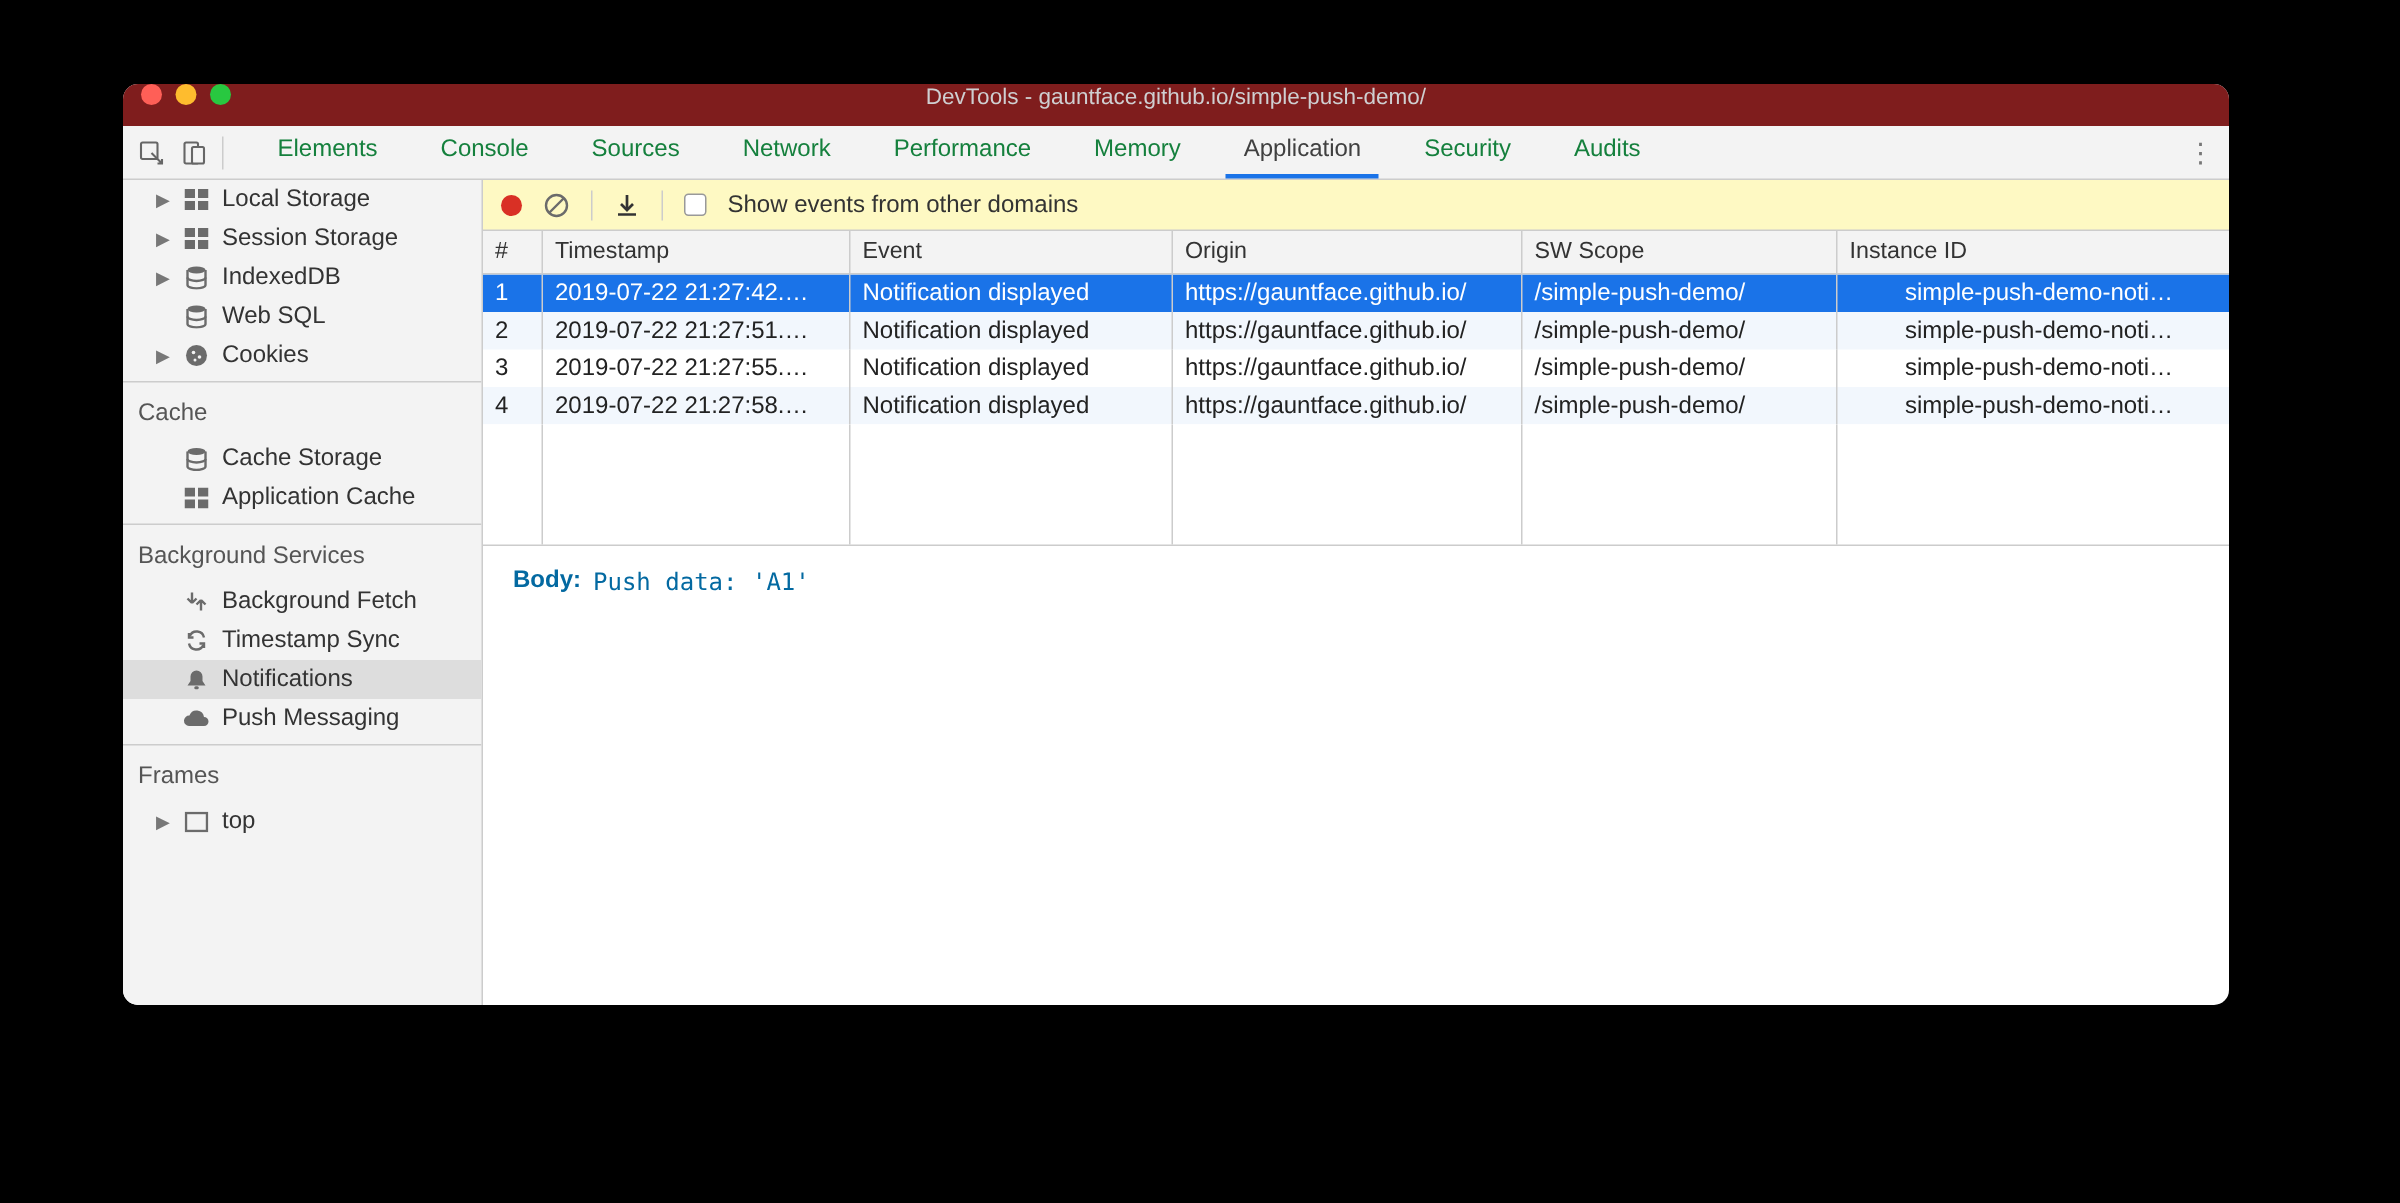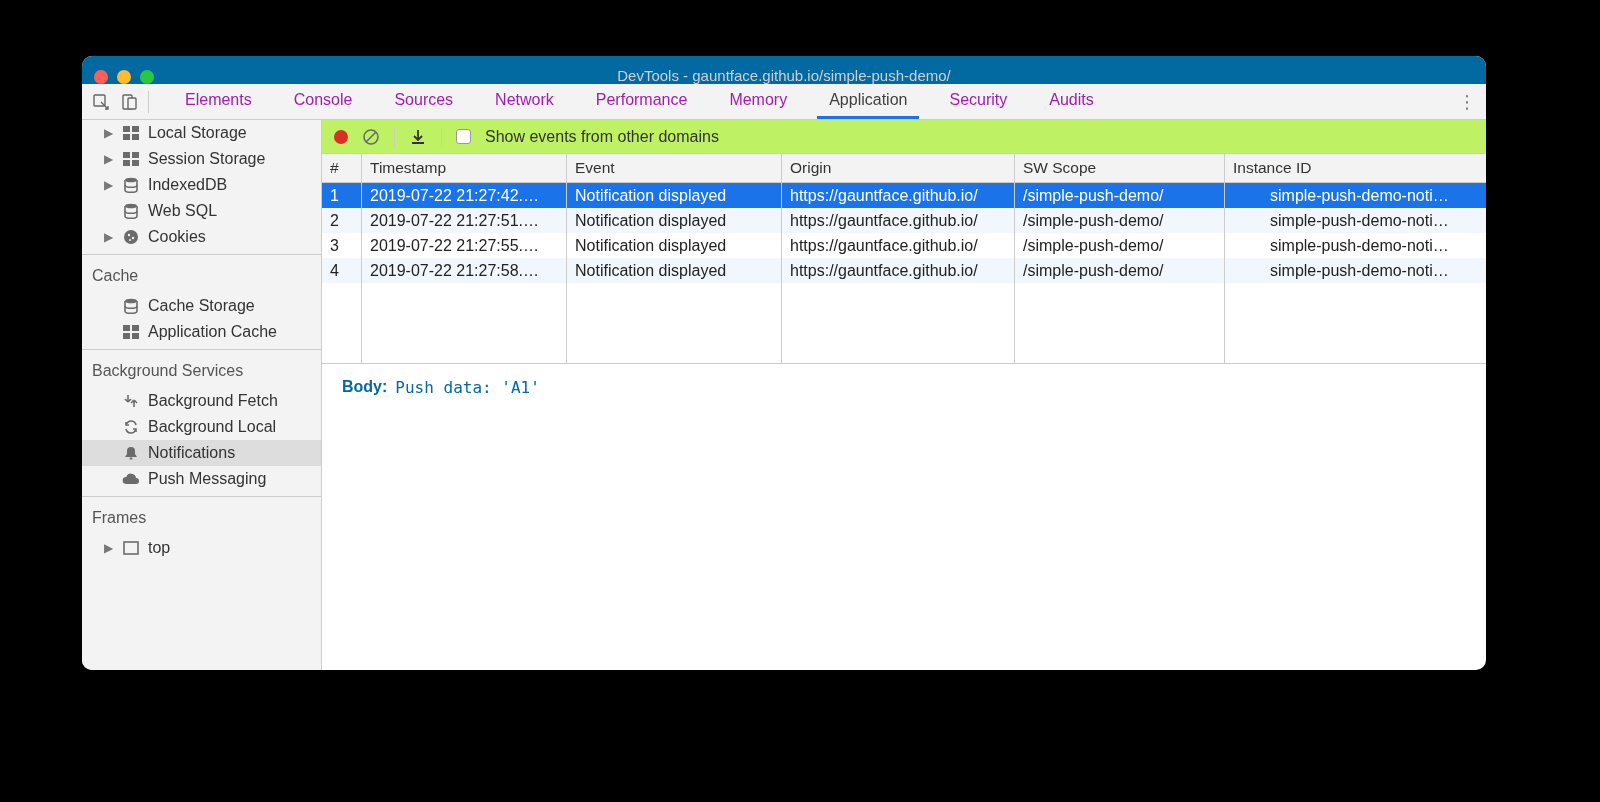--- a/index.html
+++ b/index.html
@@ -10,44 +10,44 @@
     width: 1404px; height: 614px;
     background: #fff;
     border-radius: 10px;
     box-shadow: 0 30px 60px rgba(0,0,0,0.5);
     overflow: hidden;
     display: flex;
     flex-direction: column;
   }
   .titlebar {
     height: 28px;
-    background: #0369a1;
+    background: #7f1d1d;
     display: flex;
-    align-items: flex-end;
+    align-items: flex-start;
     position: relative;
   }
   .traffic { display: flex; gap: 9px; margin-left: 12px; }
   .dot { width: 14px; height: 14px; border-radius: 50%; }
   .dot.red { background: #ff5f57; }
   .dot.yel { background: #febc2e; }
   .dot.grn { background: #28c840; }
   .titlebar-text { position: absolute; left: 0; right: 0; text-align: center; color: #cfcfd1; font-size: 15px; font-weight: 400; }
   .tabbar {
     height: 36px;
     background: #f3f3f3;
     border-bottom: 1px solid #ccc;
     display: flex;
     align-items: center;
     padding: 0 10px;
     gap: 6px;
     color: #555;
     font-size: 16px;
   }
   .tabbar .icons { display: flex; gap: 10px; align-items: center; margin-right: 18px; }
-  .tab { padding: 7px 12px; cursor: pointer; color: #a21caf; }
+  .tab { padding: 7px 12px; cursor: pointer; color: #15803d; }
   .tab.active { color: #404040; border-bottom: 3px solid #1a73e8; padding-bottom: 5px; }
   .more-dot { margin-left: auto; color: #777; letter-spacing: 0; font-size: 18px; }
   .body { flex: 1; display: flex; min-height: 0; }
   .sidebar {
     width: 240px;
     background: #f3f3f3;
     border-right: 1px solid #ccc;
     overflow-y: auto;
     color: #333;
     font-size: 16px;
@@ -59,21 +59,21 @@
     gap: 8px;
     cursor: pointer; color: #333;
     white-space: nowrap;
   }
   .sb-item.selected { background: #ddd; }
   .tri { width: 10px; display: inline-block; color: #777; font-size: 12px; }
   .sb-icon { width: 18px; height: 16px; display: inline-flex; align-items: center; justify-content: center; color: #666; }
   .sb-sep { height: 1px; background: #ccc; margin: 4px 0; }
   .main { flex: 1; display: flex; flex-direction: column; min-width: 0; }
   .toolbar {
-    height: 34px; background: #bef264; border-bottom: 1px solid #ccc;
+    height: 34px; background: #fef9c3; border-bottom: 1px solid #ccc;
     display: flex; align-items: center; padding: 0 12px; gap: 14px;
     color: #333; font-size: 16px;
   }
   .rec { width: 14px; height: 14px; border-radius: 50%; background: #d93025; }
   .toolbar .ic { color: #6b6b6b; display: inline-flex; }
   .toolbar .sep { width: 1px; height: 20px; background: #ccc; }
   .chk { width: 15px; height: 15px; border: 1px solid #999; border-radius: 3px; background: #fff; }
   .grid { flex: 0 0 auto; }
   .grid-head, .grid-row { display: grid; grid-template-columns: 40px 205px 215px 233px 210px 1fr; }
   .grid-head { background: #f3f3f3; border-bottom: 1px solid #ccc; font-size: 15.5px; color: #333; }
@@ -246,21 +246,21 @@
           <div class="sb-item">
             <span class="tri">&nbsp;</span>
             <span class="sb-icon">
               <svg width="16" height="16" viewBox="0 0 16 16" stroke="#6b6b6b" stroke-width="1.6" fill="none">
                 <path d="M13 6a5 5 0 0 0-9.5-1"></path>
                 <path d="M3 10a5 5 0 0 0 9.5 1"></path>
                 <polyline points="3,3 3,6 6,6"></polyline>
                 <polyline points="13,13 13,10 10,10"></polyline>
               </svg>
             </span>
-            <span>Background Local</span>
+            <span>Timestamp Sync</span>
           </div>
           <div class="sb-item selected">
             <span class="tri">&nbsp;</span>
             <span class="sb-icon">
               <svg width="16" height="16" viewBox="0 0 16 16" fill="#6b6b6b">
                 <path d="M8 2a4 4 0 0 0-4 4v3l-2 3h12l-2-3V6a4 4 0 0 0-4-4z"></path>
                 <rect x="6.5" y="12.5" width="3" height="2" rx="1"></rect>
               </svg>
             </span>
             <span>Notifications</span>

